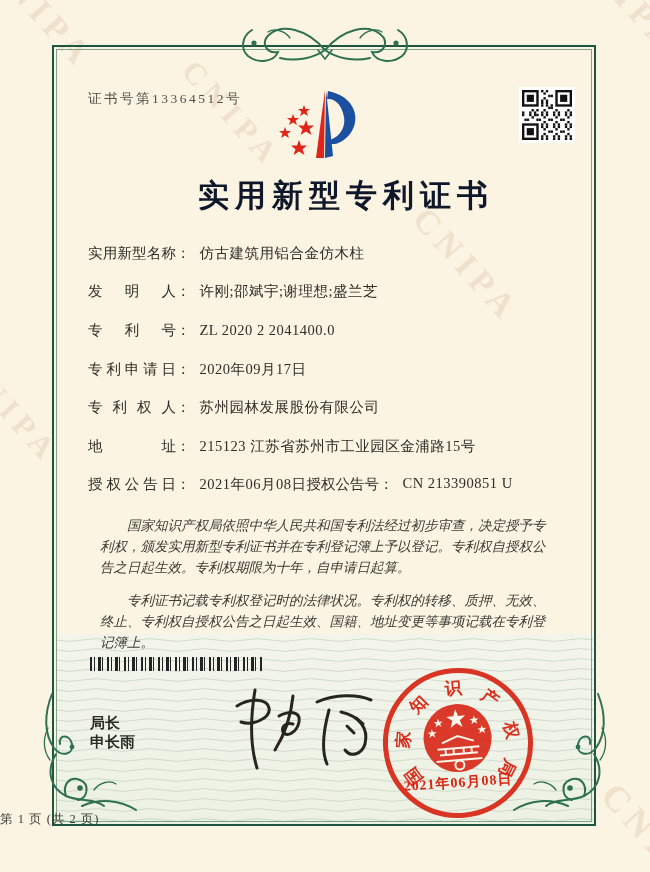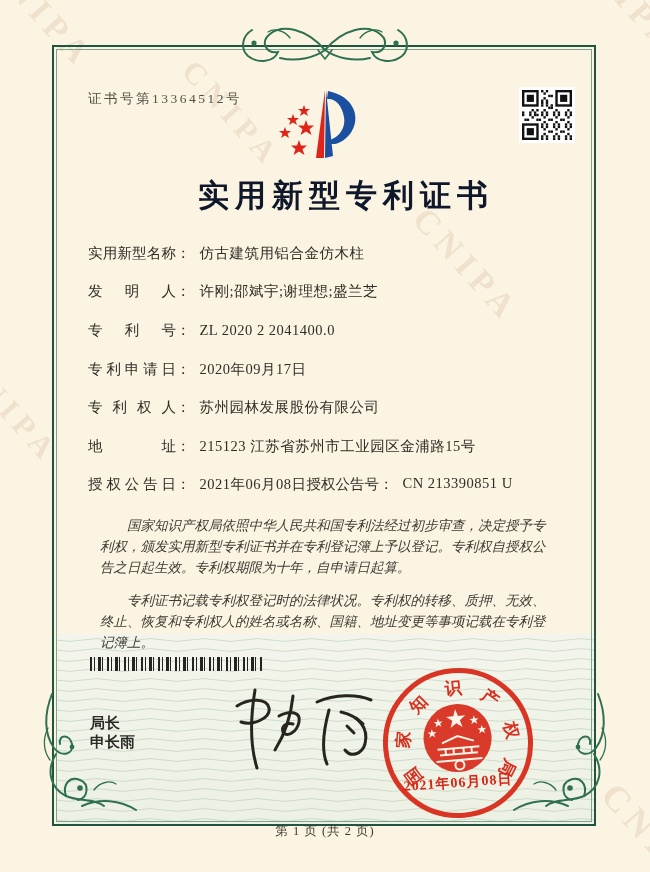--- a/index.html
+++ b/index.html
@@ -101,22 +101,22 @@
     font-family:"Liberation Serif","DejaVu Serif",serif;opacity:0.95;
   }
   .emblem{position:absolute;left:37px;top:32px;width:76px;height:76px;opacity:0.95;}
   .seal-date{
     position:absolute;left:50%;top:106px;transform:translateX(-50%) rotate(-4deg);
     font-size:14px;font-weight:bold;color:var(--seal-red,#d72615);
     white-space:nowrap;letter-spacing:1px;z-index:5;
   }
 
   .footer{
-    position:absolute;left:0;right:0;top:811px;z-index:3;text-align:center;
-    font-size:12.5px;color:#3c3b34;letter-spacing:1px;margin-top:12px;
+    position:absolute;left:0;right:0;top:811px;z-index:3;text-align:left;
+    font-size:12.5px;color:#3c3b34;letter-spacing:1px;
   }
 </style>
 </head>
 <body>
 
 <div class="page">
 
   <span class="wm wm1">CNIPA</span>
   <span class="wm wm2">CNIPA</span>
   <span class="wm wm3">CNIPA</span>
@@ -351,21 +351,21 @@
       <span class="pair2">
         <span>授权公告号</span>
           <span class="fcolon">：</span>
           <span class="fvalue">CN 213390851 U</span>
       </span>
     </div>
   </div>
 
   <div class="paras">
     <p>国家知识产权局依照中华人民共和国专利法经过初步审查，决定授予专利权，颁发实用新型专利证书并在专利登记簿上予以登记。专利权自授权公告之日起生效。专利权期限为十年，自申请日起算。</p>
-    <p>专利证书记载专利权登记时的法律状况。专利权的转移、质押、无效、终止、恢复和专利权人的姓名或名称、国籍、地址变更等事项记载在专利登记簿上。</p>
+    <p>专利证书记载专利权登记时的法律状况。专利权的转移、质押、无效、终止、专利权自授权公告之日起生效、国籍、地址变更等事项记载在专利登记簿上。</p>
   </div>
 
   <div class="barcode"></div>
 
   <div class="officer">
     <div class="officer-title">局长</div>
     <div class="officer-name">申长雨</div>
   </div>
 
   <svg class="signature" viewBox="0 0 180 108" xmlns="http://www.w3.org/2000/svg">

